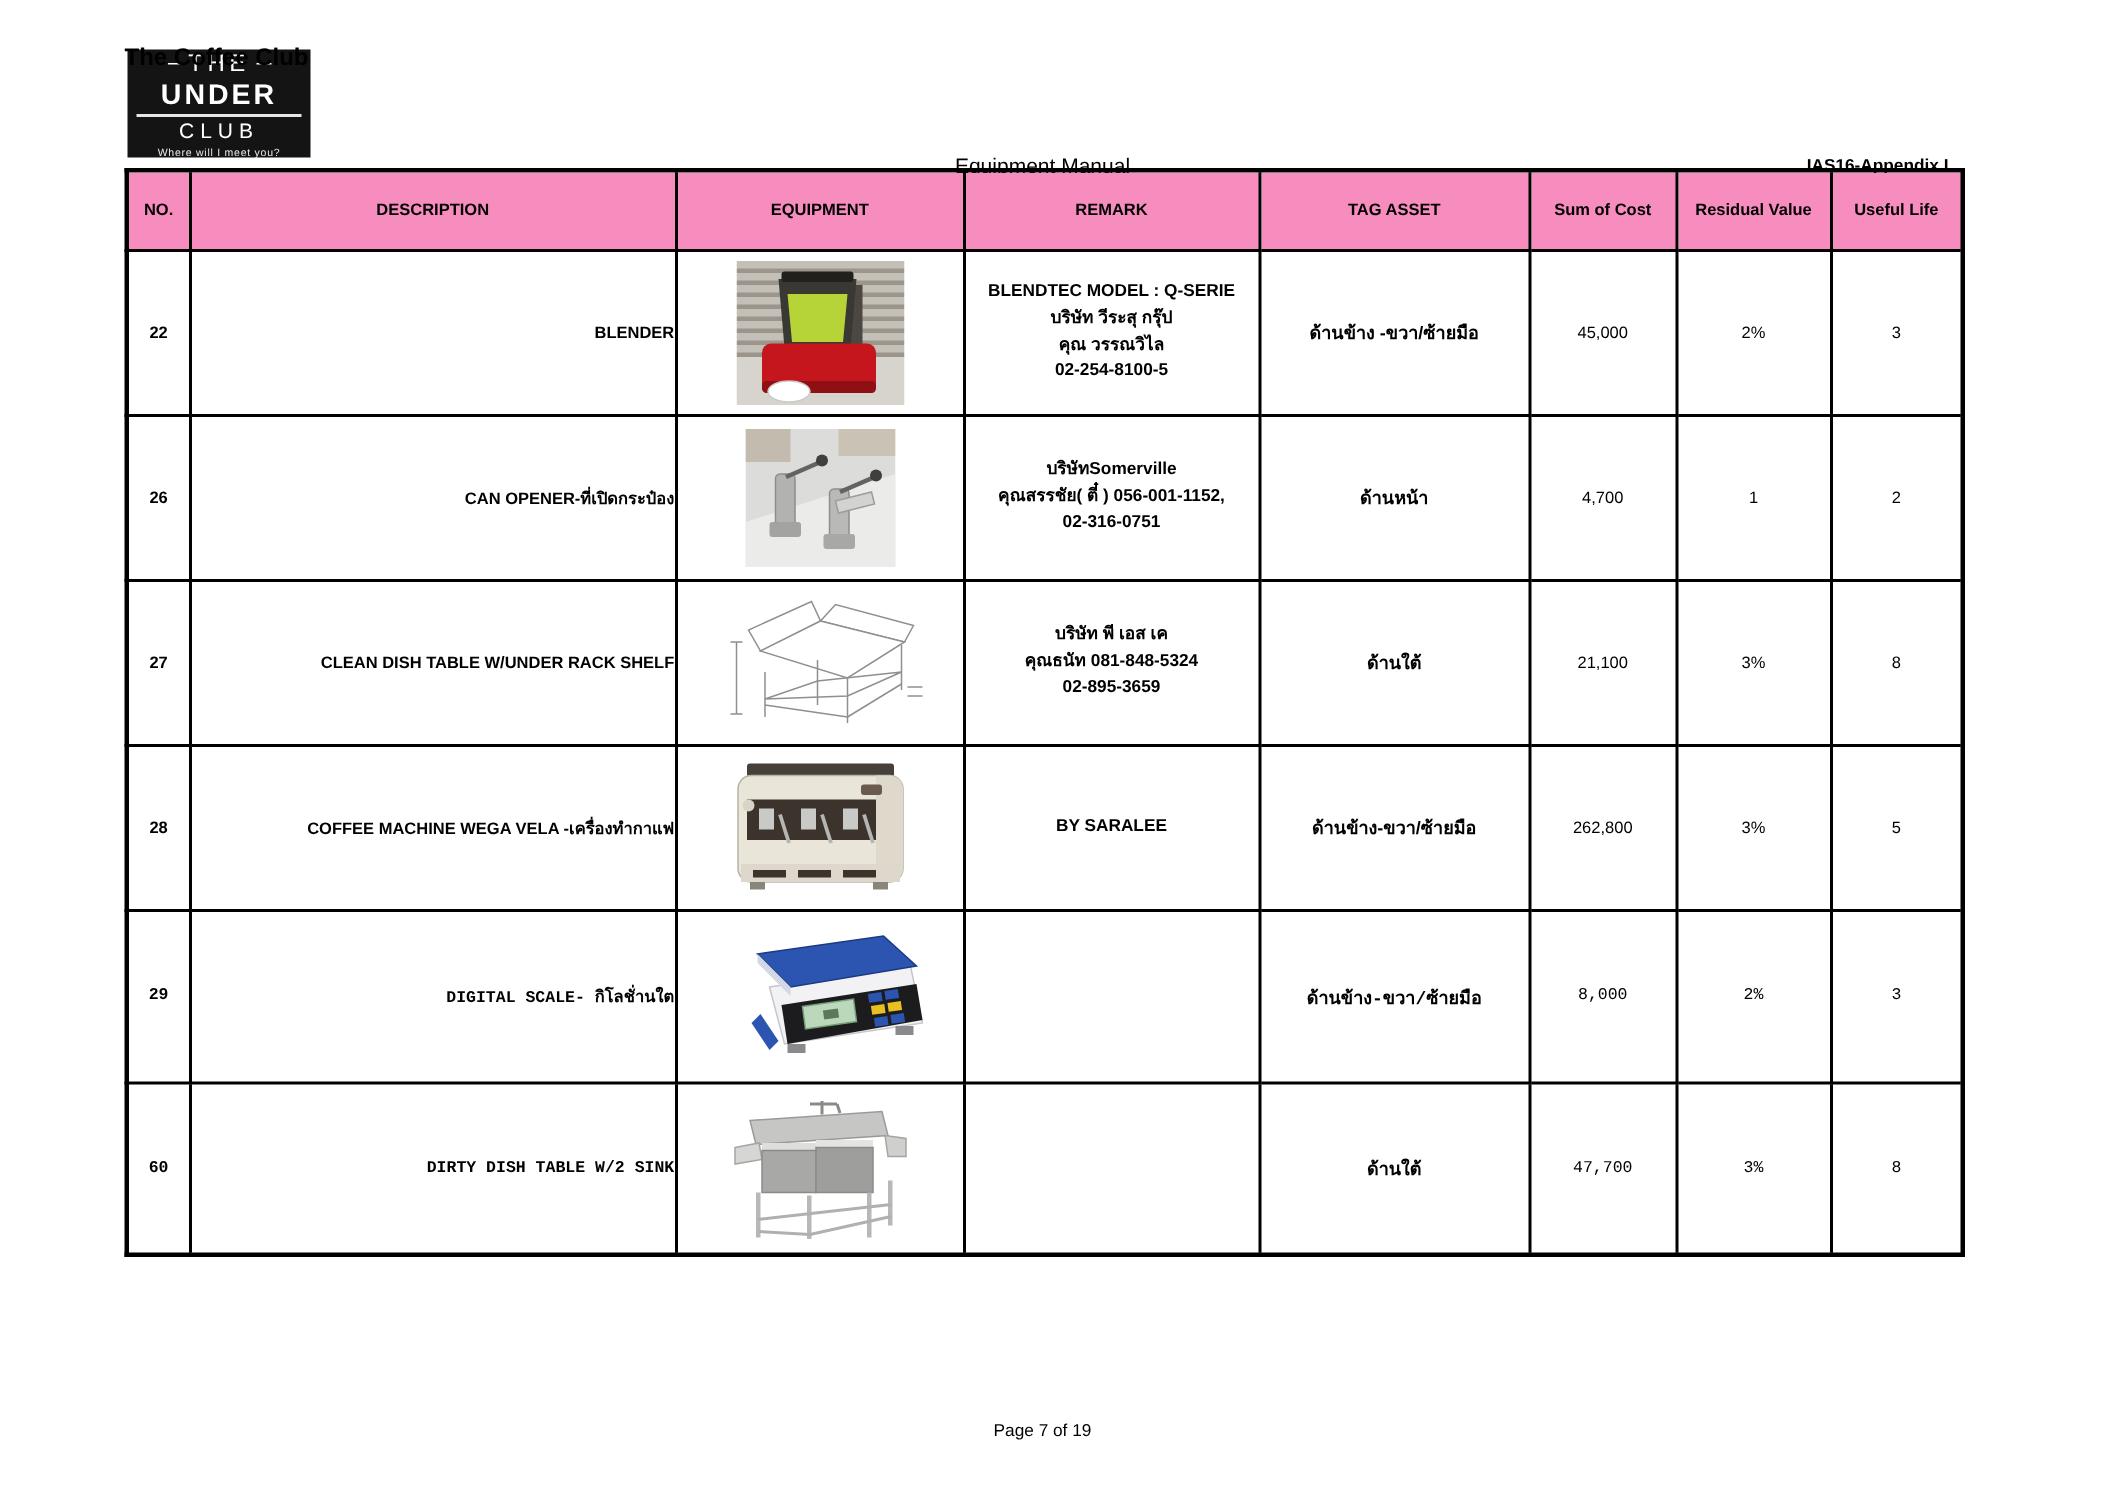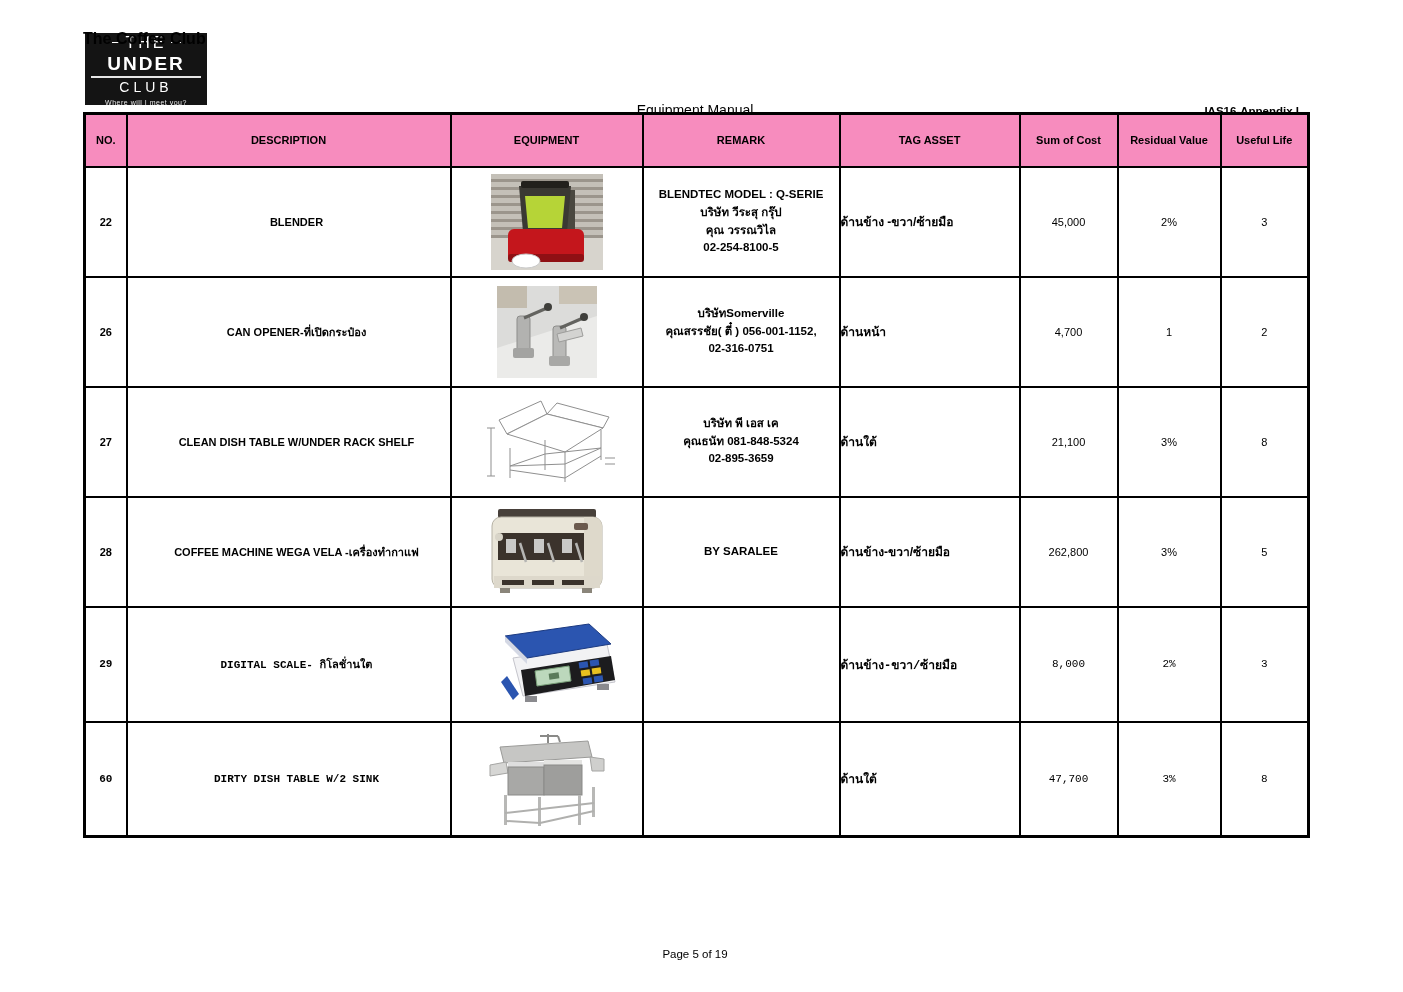--- a/index.html
+++ b/index.html
@@ -59,27 +59,27 @@
     overflow: hidden;
   }
   table.equip th {
     background: #F78CBE;
     height: 53px;
     font-size: 11px;
     font-weight: bold;
     text-align: center;
   }
   td.c-no   { text-align: center; font-weight: bold; font-size: 11px; }
-  td.c-desc { text-align: center; font-weight: bold; font-size: 11px; padding-left: 16px; }
+  td.c-desc { text-align: right; font-weight: bold; font-size: 11px; padding-left: 16px; }
   td.c-equip{ text-align: center; padding: 2px; }
   td.c-remark {
     text-align: center; font-weight: bold; font-size: 11.5px;
     white-space: pre-line; line-height: 1.55; padding: 2px;
   }
-  td.c-tag  { font-weight: bold; font-size: 12px; }
+  td.c-tag  { text-align: center; font-weight: bold; font-size: 12px; }
   td.c-cost, td.c-res, td.c-life { text-align: center; font-weight: normal; font-size: 11px; }
 
   tr.r-std  td { height: 110px; }
   tr.r-tall td { height: 115px; font-family: Liberation Mono, monospace; }
 
   .equip-img { display: inline-block; vertical-align: middle; }
 
   
   .page-footer {
     position: absolute; left: 83px; top: 948px; width: 1224px;
@@ -307,15 +307,15 @@
         <td class="c-remark"></td>
         <td class="c-tag">ด้านใต้</td>
         <td class="c-cost">47,700</td>
         <td class="c-res">3%</td>
         <td class="c-life">8</td>
       </tr>
 
     </tbody>
   </table>
 
-  <div class="page-footer">Page 5 of 19</div>
+  <div class="page-footer">Page 7 of 19</div>
 
 </div>
 
 </body></html>

